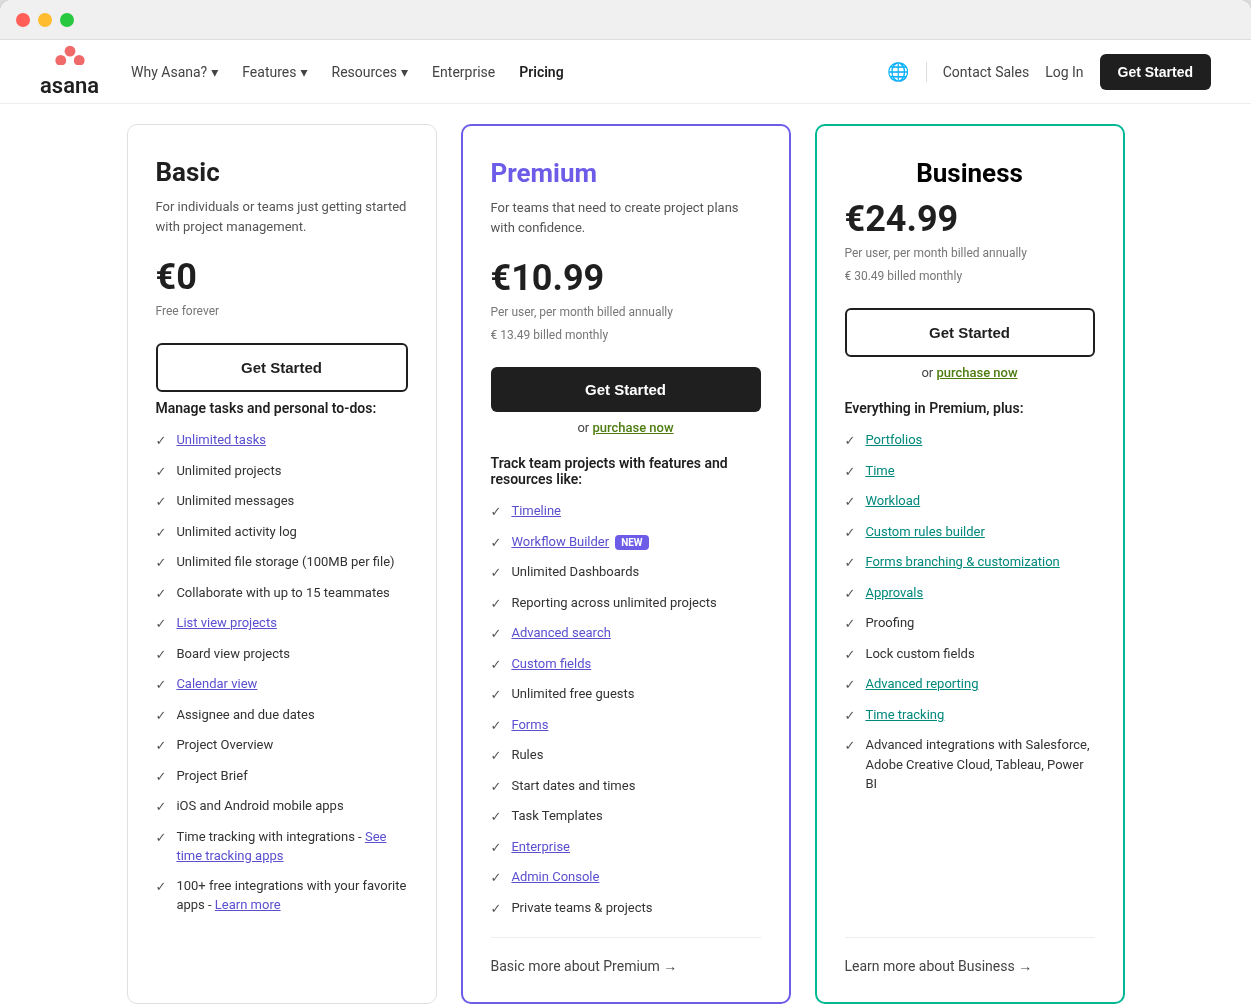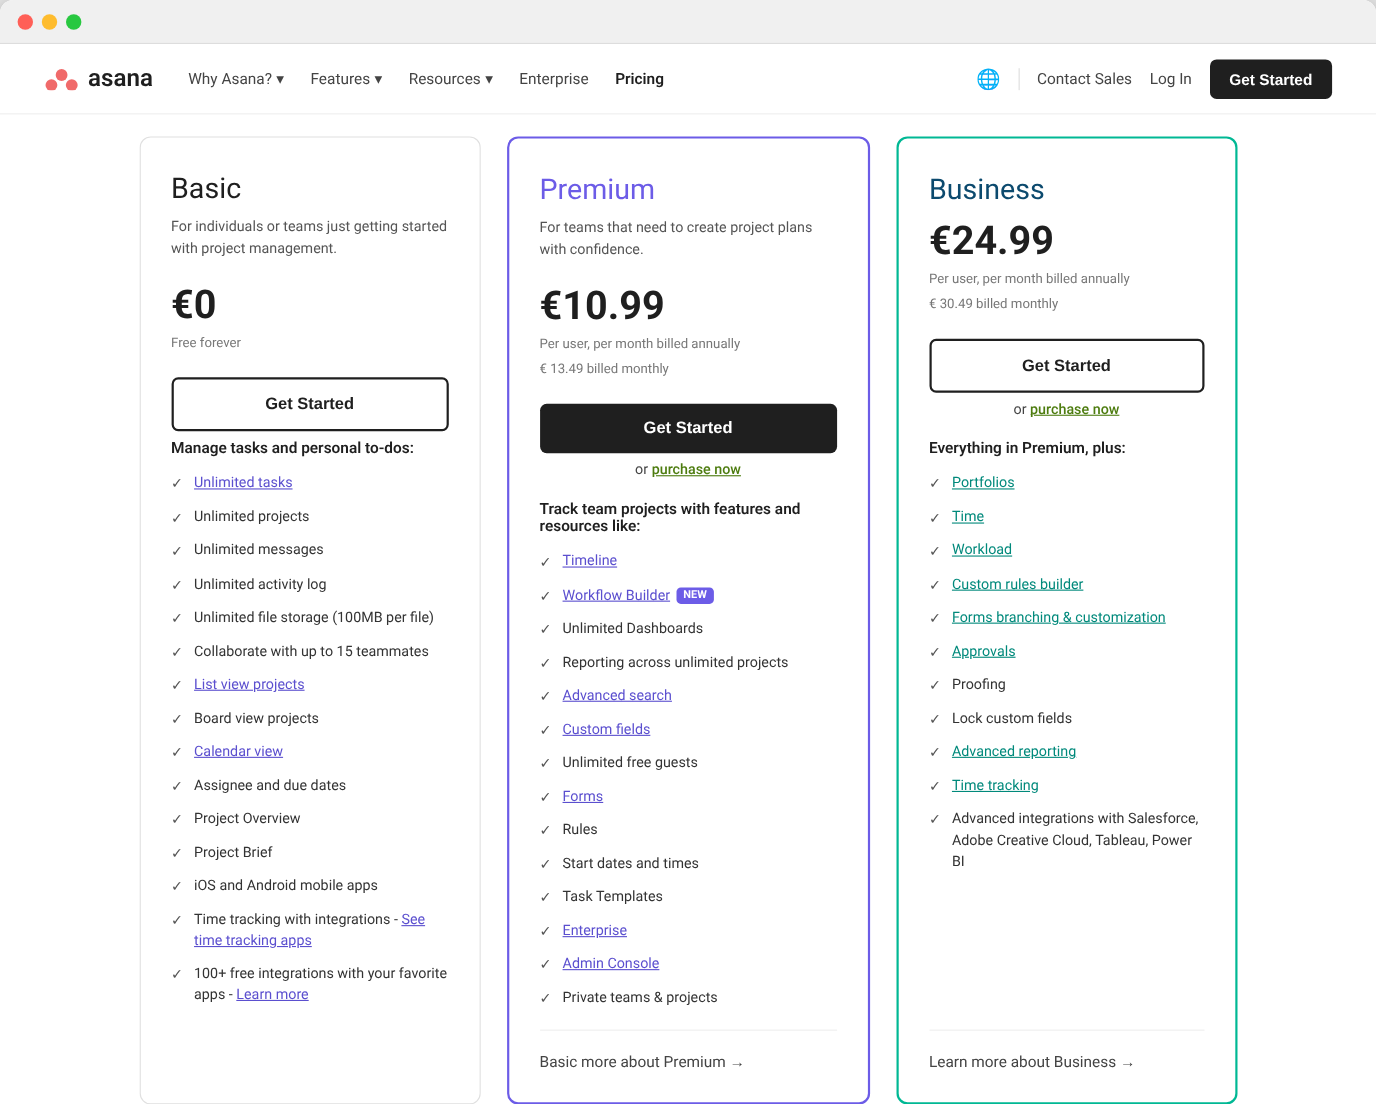--- a/index.html
+++ b/index.html
@@ -35,21 +35,21 @@
 
     
     .nav {
       display: flex;
       align-items: center;
       padding: 0 40px;
       height: 64px;
       border-bottom: 1px solid #eee;
       background: #fff;
     }
-    .nav-logo { display: flex; align-items: center; gap: 8px; margin-right: 32px; }
+    .nav-logo { display: flex; align-items: center; gap: 8px; margin-right: 32px; flex-direction: column; }
     .logo-icon { width: 32px; height: 20px; }
     .logo-text { font-size: 22px; font-weight: 600; color: #1f1f1f; }
     .nav-links { display: flex; align-items: center; gap: 24px; flex: 1; }
     .nav-link {
       font-size: 14px; color: #444; text-decoration: none; cursor: pointer;
       display: flex; align-items: center; gap: 4px;
     }
     .nav-link-active { font-weight: 600; color: #1f1f1f; }
     .nav-right { display: flex; align-items: center; gap: 16px; margin-left: auto; }
     .globe-icon { color: #555; font-size: 18px; cursor: pointer; }
@@ -86,25 +86,25 @@
       border: 2px solid #6c5ce7;
       border-radius: 10px;
       width: 330px;
     }
     .pricing-card.business {
       border: 2px solid #00b894;
     }
 
     .plan-name {
       font-size: 26px;
-      font-weight: 400;
+      font-weight: 700;
       margin-bottom: 10px;
     }
     .plan-name.premium { color: #6c5ce7; }
-    .plan-name.business { color: #0c4a6e; }
+    .plan-name.business { color: #000000; text-align: center; }
     .plan-name.basic { color: #1f1f1f; }
 
     .plan-desc { font-size: 13px; color: #555; margin-bottom: 20px; line-height: 1.5; }
 
     .plan-price {
       font-size: 36px;
       font-weight: 700;
       color: #1f1f1f;
       margin-bottom: 4px;
     }

